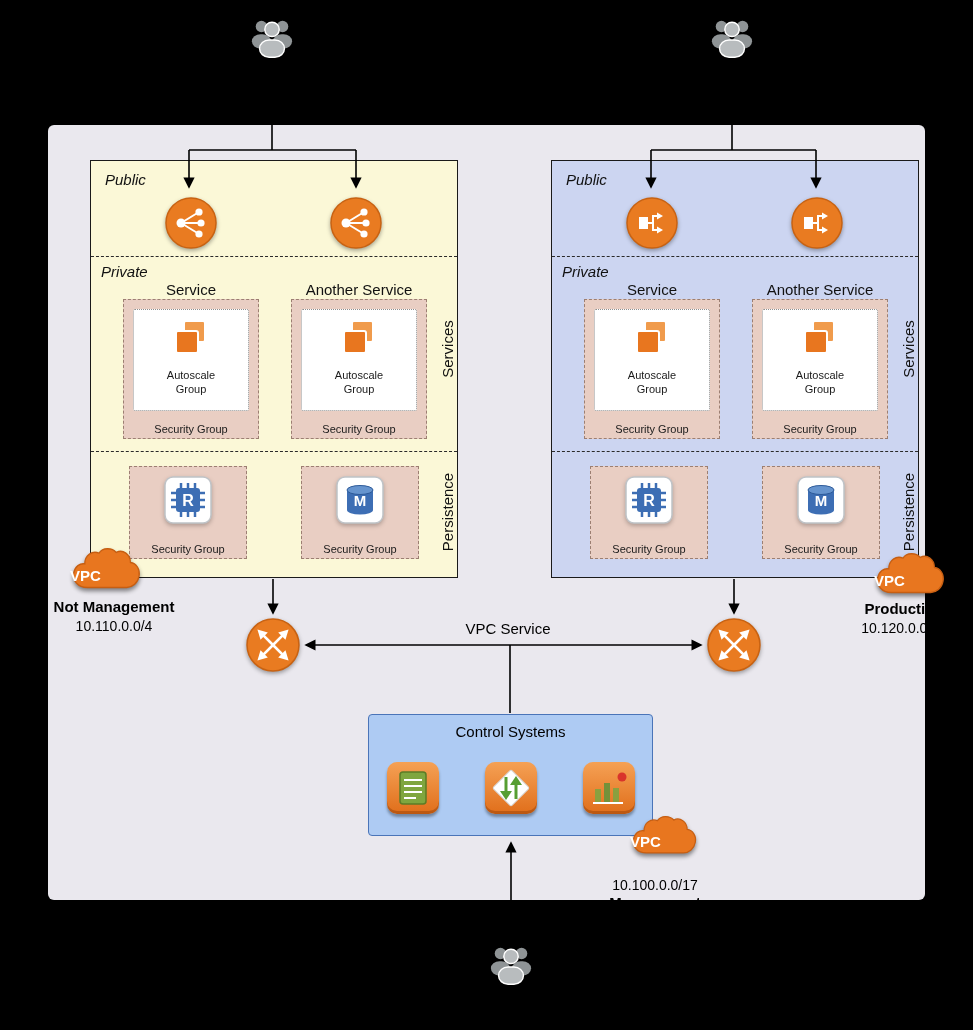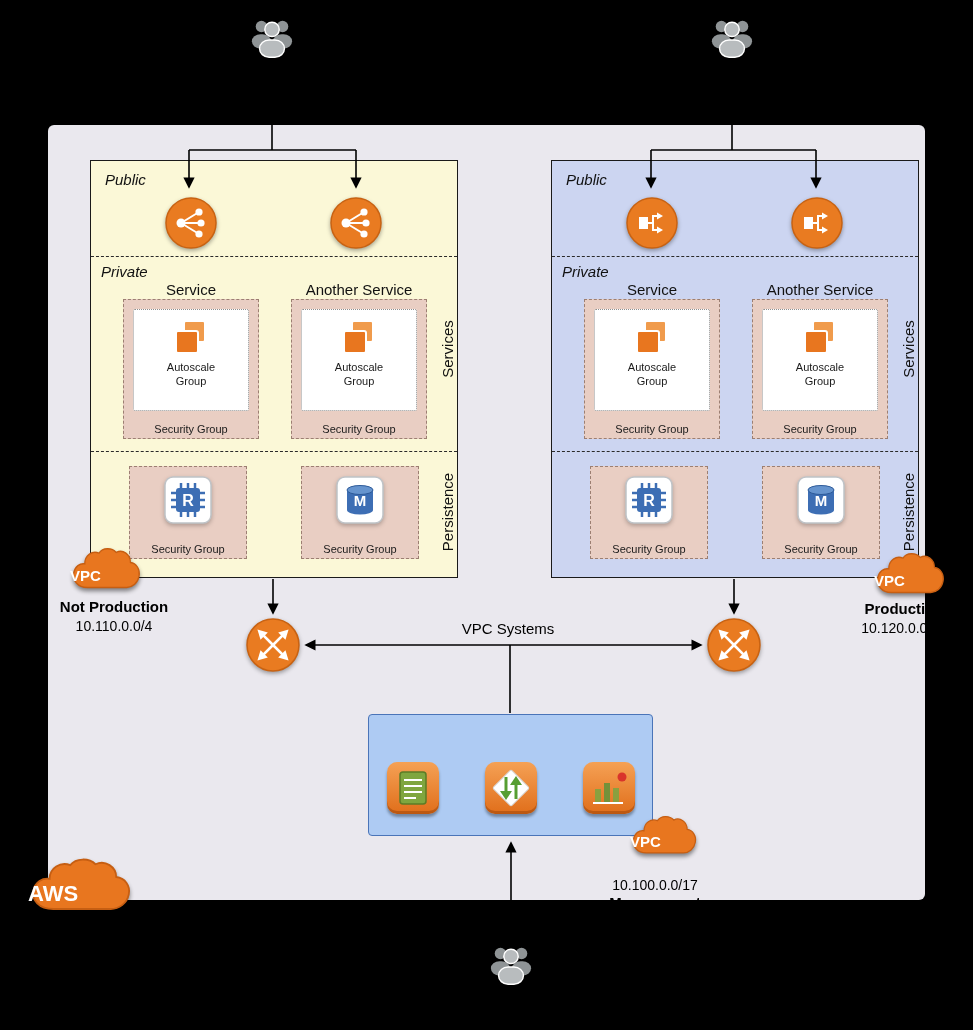--- a/index.html
+++ b/index.html
@@ -17,21 +17,21 @@
   .svc-title  { position:absolute; font-size:15px; color:#111; text-align:center; }
   .dash-h { position:absolute; left:0; right:0; border-top:1.6px dashed #2a2a2a; }
 
   .sg-box { position:absolute; background:#E9CEC3; border:1.3px dashed #9c7f72; }
   .sg-caption { position:absolute; left:0; right:0; bottom:3px; text-align:center;
                 font-size:11px; color:#1a1a1a; }
   .asg-box { position:absolute; left:9px; right:9px; top:9px; height:102px; background:#fff;
              border:1.5px dotted #8f8f8f; border-radius:2px;
              display:flex; flex-direction:column; align-items:center; }
   .asg-label { font-size:11px; color:#1a1a1a; text-align:center; line-height:1.25;
-               margin-top:3px; width:70px; }
+               margin-top:11px; width:70px; }
   .stack-icon { width:40px; height:40px; margin-top:8px; }
 
   .vlabel { position:absolute; font-size:15px; color:#111; white-space:nowrap;
             transform:translate(-50%,-50%) rotate(-90deg); }
 
   .icon-abs { position:absolute; }
   .elb, .router { filter:drop-shadow(0 2px 2px rgba(0,0,0,.35)); }
   .persist-icon { position:absolute; left:0; right:0; margin:0 auto; top:7px;
                   width:52px; height:52px; filter:drop-shadow(0 2px 2px rgba(0,0,0,.25)); }
 
@@ -252,20 +252,21 @@
           <text x="26" y="32" text-anchor="middle" font-size="15" font-weight="bold" fill="#fff" font-family="Liberation Sans, sans-serif">M</text>
         </svg>
       </div>
       <div class="sg-caption">Security Group</div>
     </div>
 
     <div class="vlabel" style="left:356px;top:351px">Persistence</div>
   </div>
 
   <div class="control-box">
+    <div class="control-title">Control Systems</div>
 
     <div class="cicon" style="left:18px">
       <svg viewBox="0 0 52 52" width="52" height="52">
         <rect x="13" y="10" width="26" height="32" rx="3" fill="#7FA63F" stroke="#5c7c26" stroke-width="1.5"></rect>
         <g stroke="#fff" stroke-width="2">
           <line x1="17" y1="18" x2="35" y2="18"></line>
           <line x1="17" y1="24" x2="35" y2="24"></line>
           <line x1="17" y1="30" x2="35" y2="30"></line>
           <line x1="17" y1="36" x2="29" y2="36"></line>
         </g>
@@ -394,49 +395,43 @@
       </g>
       <g fill="#fff">
         <polygon points="11,11 21,14 14,21"></polygon>
           <polygon points="41,11 38,21 31,14"></polygon>
         <polygon points="11,41 14,31 21,38"></polygon>
           <polygon points="41,41 31,38 38,31"></polygon>
       </g>
     </svg>
   </div>
 
-  <div class="peering-label" style="left:418px;top:620px;width:180px">VPC Systems</div>
+  <div class="peering-label" style="left:418px;top:620px;width:180px">VPC Service</div>
 
   <div class="cloud" style="left:70px;top:546px;width:74px;height:50px">
     <svg viewBox="0 0 120 70" preserveAspectRatio="none">
       <path d="M28 58 C12 58 4 48 6 38 C8 28 16 24 24 25 C24 13 36 6 47 10 C53 2 68 2 75 9 C86 4 98 12 98 23 C108 24 114 33 112 42 C110 52 101 58 92 58 Z" fill="#E8761F" stroke="#C65E12" stroke-width="2"></path>
     </svg>
     <span class="cloud-text">VPC</span>
   </div>
-  <div class="vpc-name" style="left:38px;top:598px;width:152px">Not Production</div>
+  <div class="vpc-name" style="left:38px;top:598px;width:152px">Not Management</div>
   <div class="vpc-cidr" style="left:38px;top:618px;width:152px">10.110.0.0/4</div>
 
   <div class="cloud" style="left:874px;top:551px;width:74px;height:50px">
     <svg viewBox="0 0 120 70" preserveAspectRatio="none">
       <path d="M28 58 C12 58 4 48 6 38 C8 28 16 24 24 25 C24 13 36 6 47 10 C53 2 68 2 75 9 C86 4 98 12 98 23 C108 24 114 33 112 42 C110 52 101 58 92 58 Z" fill="#E8761F" stroke="#C65E12" stroke-width="2"></path>
     </svg>
     <span class="cloud-text">VPC</span>
   </div>
   <div class="vpc-name" style="left:828px;top:600px;width:152px">Production</div>
   <div class="vpc-cidr" style="left:828px;top:620px;width:152px">10.120.0.0/16</div>
 
   <div class="cloud" style="left:630px;top:814px;width:70px;height:47px">
     <svg viewBox="0 0 120 70" preserveAspectRatio="none">
       <path d="M28 58 C12 58 4 48 6 38 C8 28 16 24 24 25 C24 13 36 6 47 10 C53 2 68 2 75 9 C86 4 98 12 98 23 C108 24 114 33 112 42 C110 52 101 58 92 58 Z" fill="#E8761F" stroke="#C65E12" stroke-width="2"></path>
     </svg>
     <span class="cloud-text">VPC</span>
   </div>
   <div class="vpc-name" style="left:580px;top:894px;width:150px">Management</div>
   <div class="vpc-cidr" style="left:580px;top:877px;width:150px">10.100.0.0/17</div>
 
-  <div class="cloud" style="left:28px;top:856px;width:108px;height:64px">
-    <svg viewBox="0 0 120 70" preserveAspectRatio="none">
-      <path d="M28 58 C12 58 4 48 6 38 C8 28 16 24 24 25 C24 13 36 6 47 10 C53 2 68 2 75 9 C86 4 98 12 98 23 C108 24 114 33 112 42 C110 52 101 58 92 58 Z" fill="#E8761F" stroke="#C65E12" stroke-width="2"></path>
-    </svg>
-    <span class="cloud-text cloud-text-lg">AWS</span>
-  </div>
 
 </div>
 
 </body></html>

